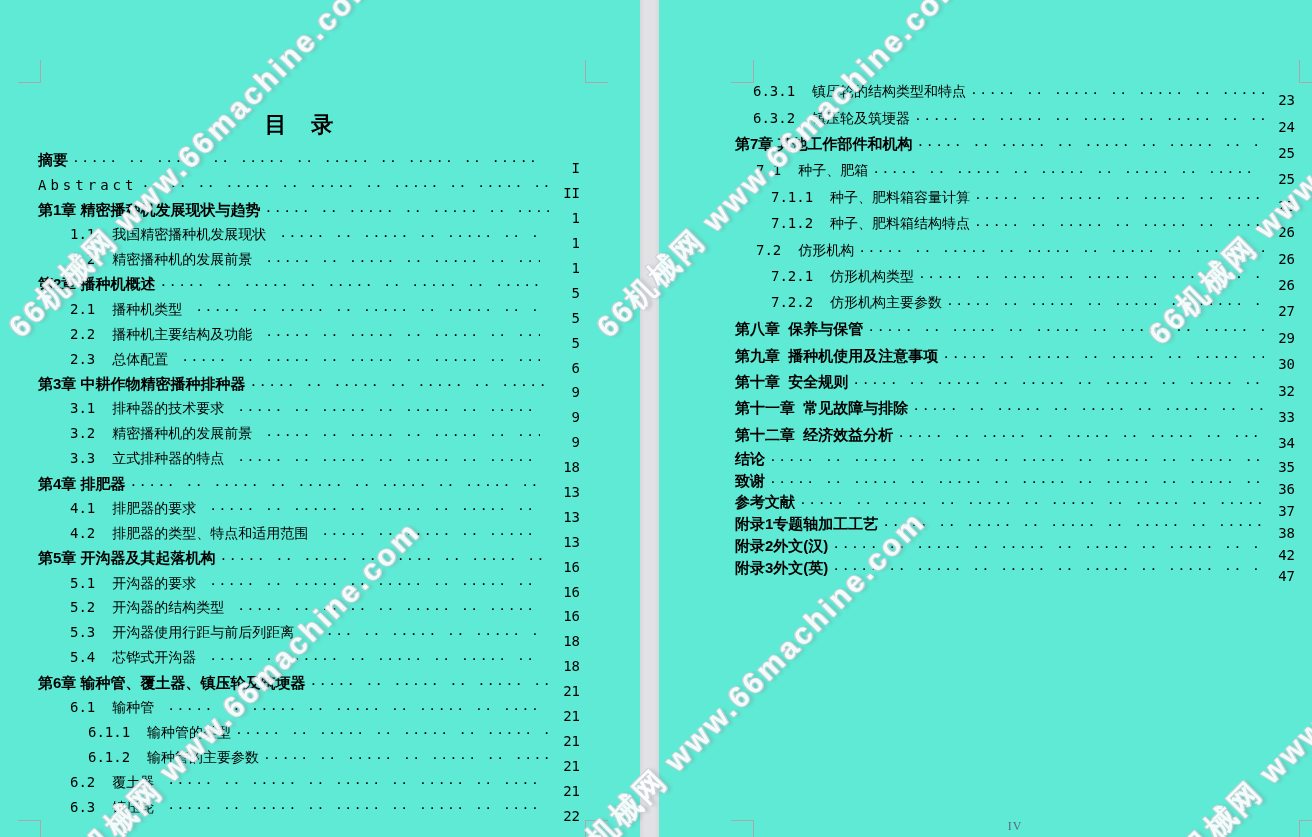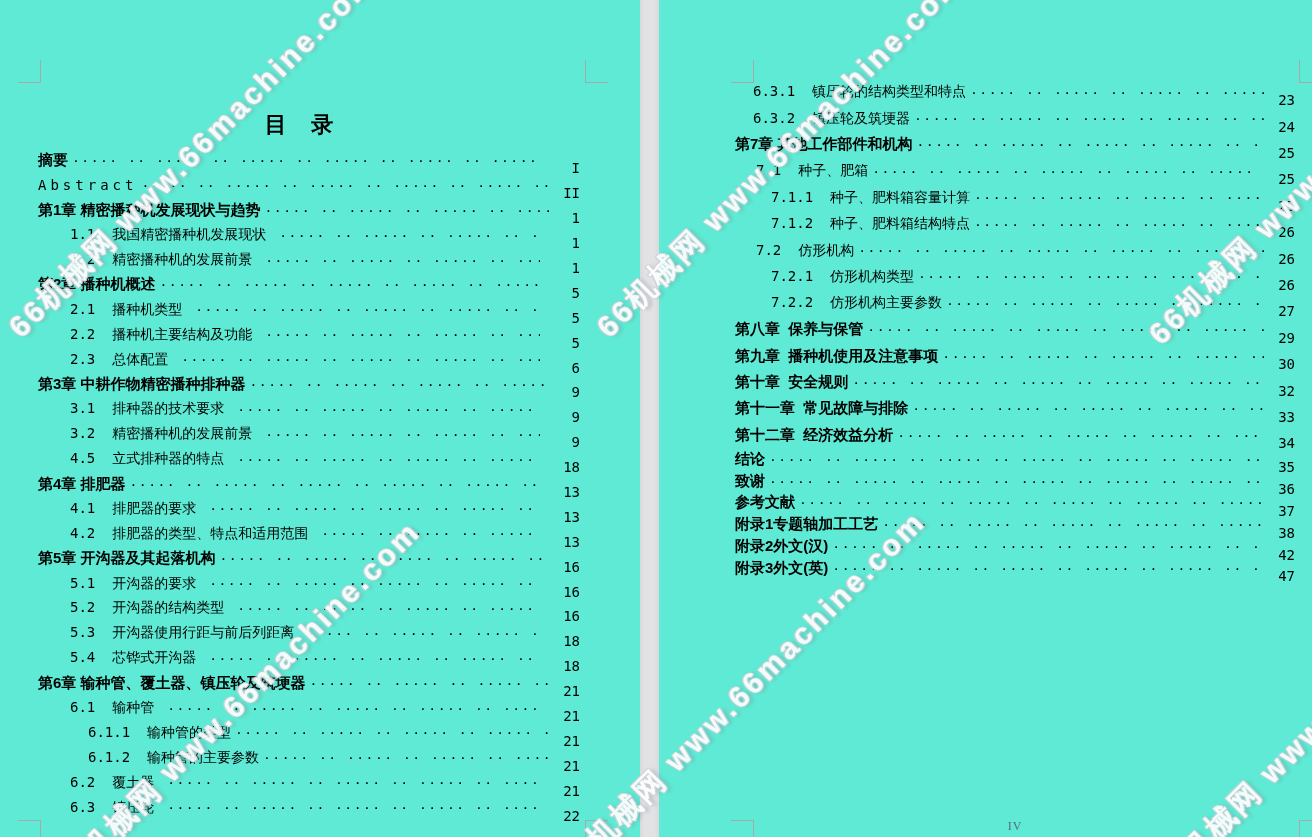--- a/index.html
+++ b/index.html
@@ -147,21 +147,21 @@
           <span class="label">3.1  排种器的技术要求</span>
           <span class="dots">····· ·· ····· ·· ····· ·· ····· ·· ····· ·· ····· ·· ····· ·· ····· ·· ····· ·· ····· ·· ····· ·· ····· ·· ····· ·· ····· ·· ····· ·· ····· ·· ····· ·· ····· ·· ····· ·· ····· ·· ····· ·· ····· ·· ····· ·· ····· ·· ····· ·· ····· ·· ····· ·· ····· ·· ····· ·· ····· ·· ····· ·· ····· ·· ····· ·· ····· ·· ····· ·· ····· ·· ····· ·· ····· ·· ····· ·· ····· ·· </span>
           <span class="pnum">9</span>
         </div>
         <div class="row lv1">
           <span class="label">3.2  精密播种机的发展前景</span>
           <span class="dots">····· ·· ····· ·· ····· ·· ····· ·· ····· ·· ····· ·· ····· ·· ····· ·· ····· ·· ····· ·· ····· ·· ····· ·· ····· ·· ····· ·· ····· ·· ····· ·· ····· ·· ····· ·· ····· ·· ····· ·· ····· ·· ····· ·· ····· ·· ····· ·· ····· ·· ····· ·· ····· ·· ····· ·· ····· ·· ····· ·· ····· ·· ····· ·· ····· ·· ····· ·· ····· ·· ····· ·· ····· ·· ····· ·· ····· ·· ····· ·· </span>
           <span class="pnum">9</span>
         </div>
         <div class="row lv1">
-          <span class="label">4.5  立式排种器的特点</span>
+          <span class="label">3.3  立式排种器的特点</span>
           <span class="dots">····· ·· ····· ·· ····· ·· ····· ·· ····· ·· ····· ·· ····· ·· ····· ·· ····· ·· ····· ·· ····· ·· ····· ·· ····· ·· ····· ·· ····· ·· ····· ·· ····· ·· ····· ·· ····· ·· ····· ·· ····· ·· ····· ·· ····· ·· ····· ·· ····· ·· ····· ·· ····· ·· ····· ·· ····· ·· ····· ·· ····· ·· ····· ·· ····· ·· ····· ·· ····· ·· ····· ·· ····· ·· ····· ·· ····· ·· ····· ·· </span>
           <span class="pnum">18</span>
         </div>
         <div class="row lv0 bold">
           <span class="label">第4章 排肥器</span>
           <span class="dots">····· ·· ····· ·· ····· ·· ····· ·· ····· ·· ····· ·· ····· ·· ····· ·· ····· ·· ····· ·· ····· ·· ····· ·· ····· ·· ····· ·· ····· ·· ····· ·· ····· ·· ····· ·· ····· ·· ····· ·· ····· ·· ····· ·· ····· ·· ····· ·· ····· ·· ····· ·· ····· ·· ····· ·· ····· ·· ····· ·· ····· ·· ····· ·· ····· ·· ····· ·· ····· ·· ····· ·· ····· ·· ····· ·· ····· ·· ····· ·· </span>
           <span class="pnum">13</span>
         </div>
         <div class="row lv1">
           <span class="label">4.1  排肥器的要求</span>

